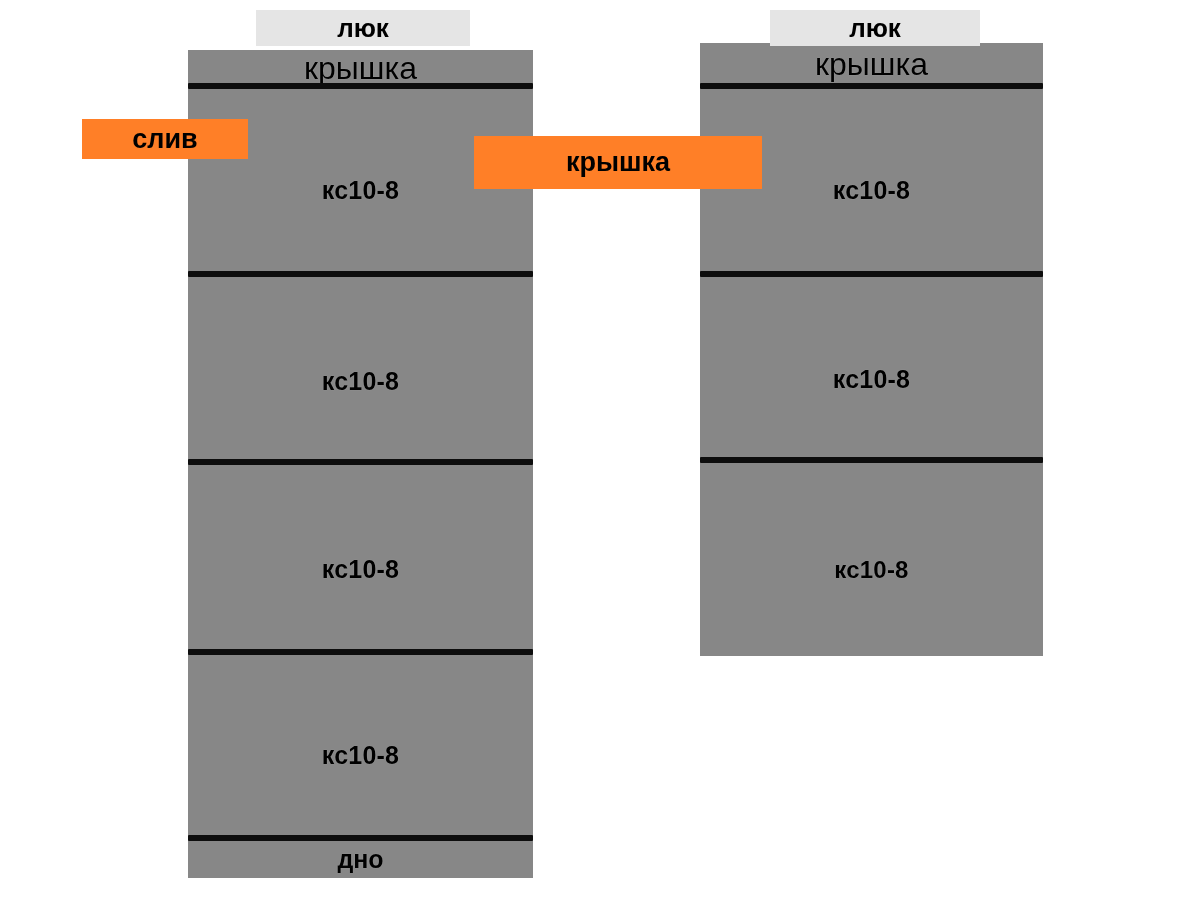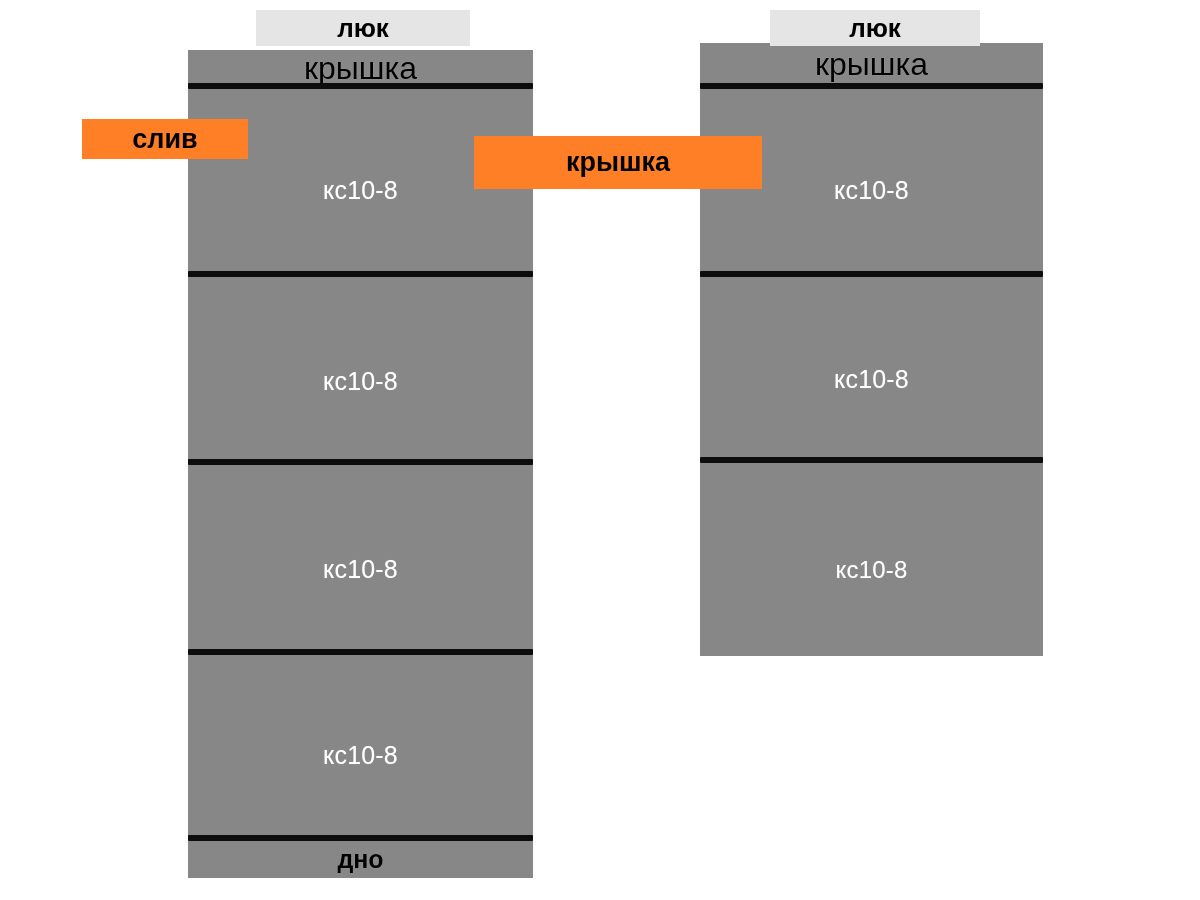--- a/index.html
+++ b/index.html
@@ -31,23 +31,23 @@
   .ring {
     position: absolute;
     left: 0;
     right: 0;
     display: flex;
     align-items: center;
     justify-content: center;
     box-sizing: border-box;
   }
   .ring-label {
-    color: #ffffff;
+    color: #000000;
     font-size: 25px;
-    font-weight: 400;
+    font-weight: 700;
     letter-spacing: 0.2px;
     text-shadow: 0 0 1px rgba(255,255,255,0.35);
     white-space: nowrap;
     margin-top: 20px;
   }
   .ring-label.small {
     font-size: 24px;
   }
 
   

